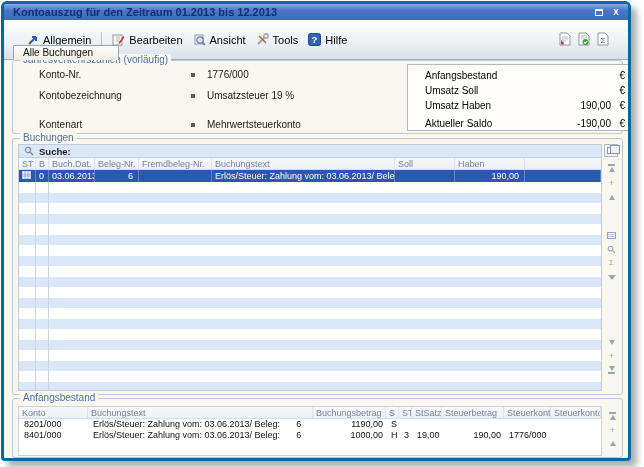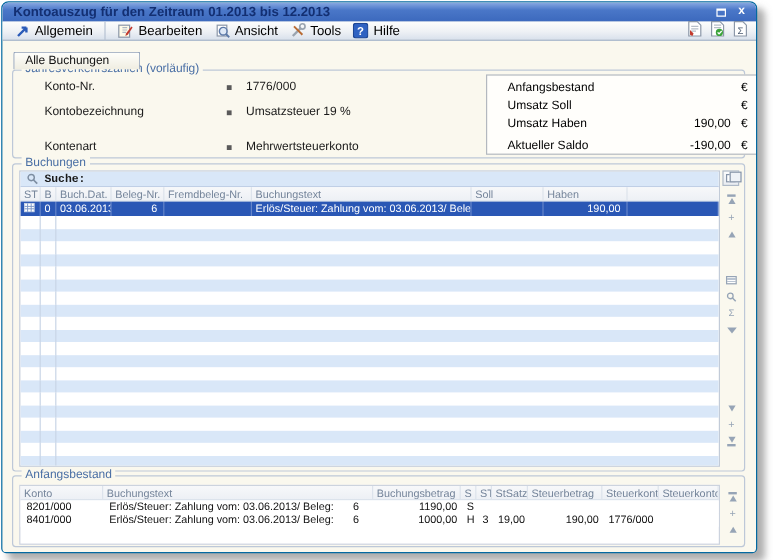--- a/index.html
+++ b/index.html
@@ -1,38 +1,38 @@
 <!DOCTYPE html>
 <html><head>
 <meta charset="utf-8">
 <style>
   * { box-sizing: border-box; margin: 0; padding: 0; }
   html,body { width:644px; height:467px; background:#fff; font-family:"Liberation Sans", sans-serif; font-size:11px; overflow:hidden; }
 
   .window {
     position:absolute; left:1px; top:1px; width:630px; height:460px;
-    border:1px solid #0369a1; border-radius:6px 6px 4px 4px;
+    border:3px solid #0369a1; border-radius:6px 6px 4px 4px;
     background:#faf8ee; overflow:hidden;
     box-shadow:6px 6px 6px rgba(110,110,110,.55);
   }
 
   
   .titlebar {
     height:16px; display:flex; align-items:center; padding:0 5px 0 9px;
     background:linear-gradient(180deg,#8aa9e2 0%,#4a77c8 40%,#3c69bd 100%);
     color:#132f72; font-weight:bold; font-size:11px;
   }
   .titlebar .title { flex:1; white-space:nowrap; overflow:hidden; line-height:15px; }
   .win-btn { width:14px; height:12px; display:flex; align-items:center; justify-content:center; margin-left:3px; cursor:default; }
   .restore-glyph { width:8px; height:7px; border:1px solid #fff; border-top:2px solid #fff; background:transparent; }
   .close-glyph { color:#fff; font-size:10px; font-weight:bold; line-height:10px; }
 
   
   .toolbar {
-    height:16px; display:flex; align-items:center; padding:0 6px;
+    height:40px; display:flex; align-items:center; padding:0 18px;
     background:linear-gradient(180deg,#fdfdfc 0%,#eef1f5 55%,#d9e1ec 100%);
     border-bottom:1px solid #9fb0c8;
   }
   .menu-item { display:flex; align-items:center; gap:4px; padding:2px 5px; border-radius:2px; color:#000; white-space:nowrap; }
   .menu-sep { width:1px; height:16px; background:#b6c2d2; margin:0 5px; }
   .toolbar-spacer { flex:1; }
   .tool-doc { margin-left:5px; padding:1px; }
 
   
   .tab {
@@ -66,21 +66,21 @@
 
   
   .table-area {
     position:absolute; left:5px; top:5px; width:584px; height:247px;
     background:#fff; border:1px solid #c2cbd8; overflow:hidden;
   }
   .search-bar {
     height:13px; background:#d9e7f8; border-bottom:1px solid #c0cfe6;
     display:flex; align-items:center; padding-left:5px; gap:5px; white-space:nowrap;
   }
-  .search-label { font-weight:bold; font-size:9.5px; color:#1a1a1a;font-family:Liberation Mono, monospace; }
+  .search-label { font-weight:bold; font-size:9.5px; color:#1a1a1a; }
   .search-placeholder { font-style:italic; font-size:9.5px; color:#8a929e; }
 
   .grid-b { display:grid; grid-template-columns:17px 13px 46px 44px 73px 183px 60px 70px 1fr; }
   .hdr-row { height:12px; background:linear-gradient(#f7f8fa,#edf0f5); border-bottom:1px solid #d4dce8; }
   .hdr-cell { font-size:9px; color:#74849a; padding:1px 0 0 3px; border-right:1px solid #dde3ec; overflow:hidden; white-space:nowrap; }
   .hdr-cell:last-child { border-right:none; }
 
   .sel-row { height:12px; background:#2a57b5; color:#fff; }
   .sel-cell { font-size:9px; padding:1px 0 0 3px; border-right:1px solid rgba(255,255,255,.28); overflow:hidden; white-space:nowrap; }
   .sel-cell.right { text-align:right; padding-right:5px; }

